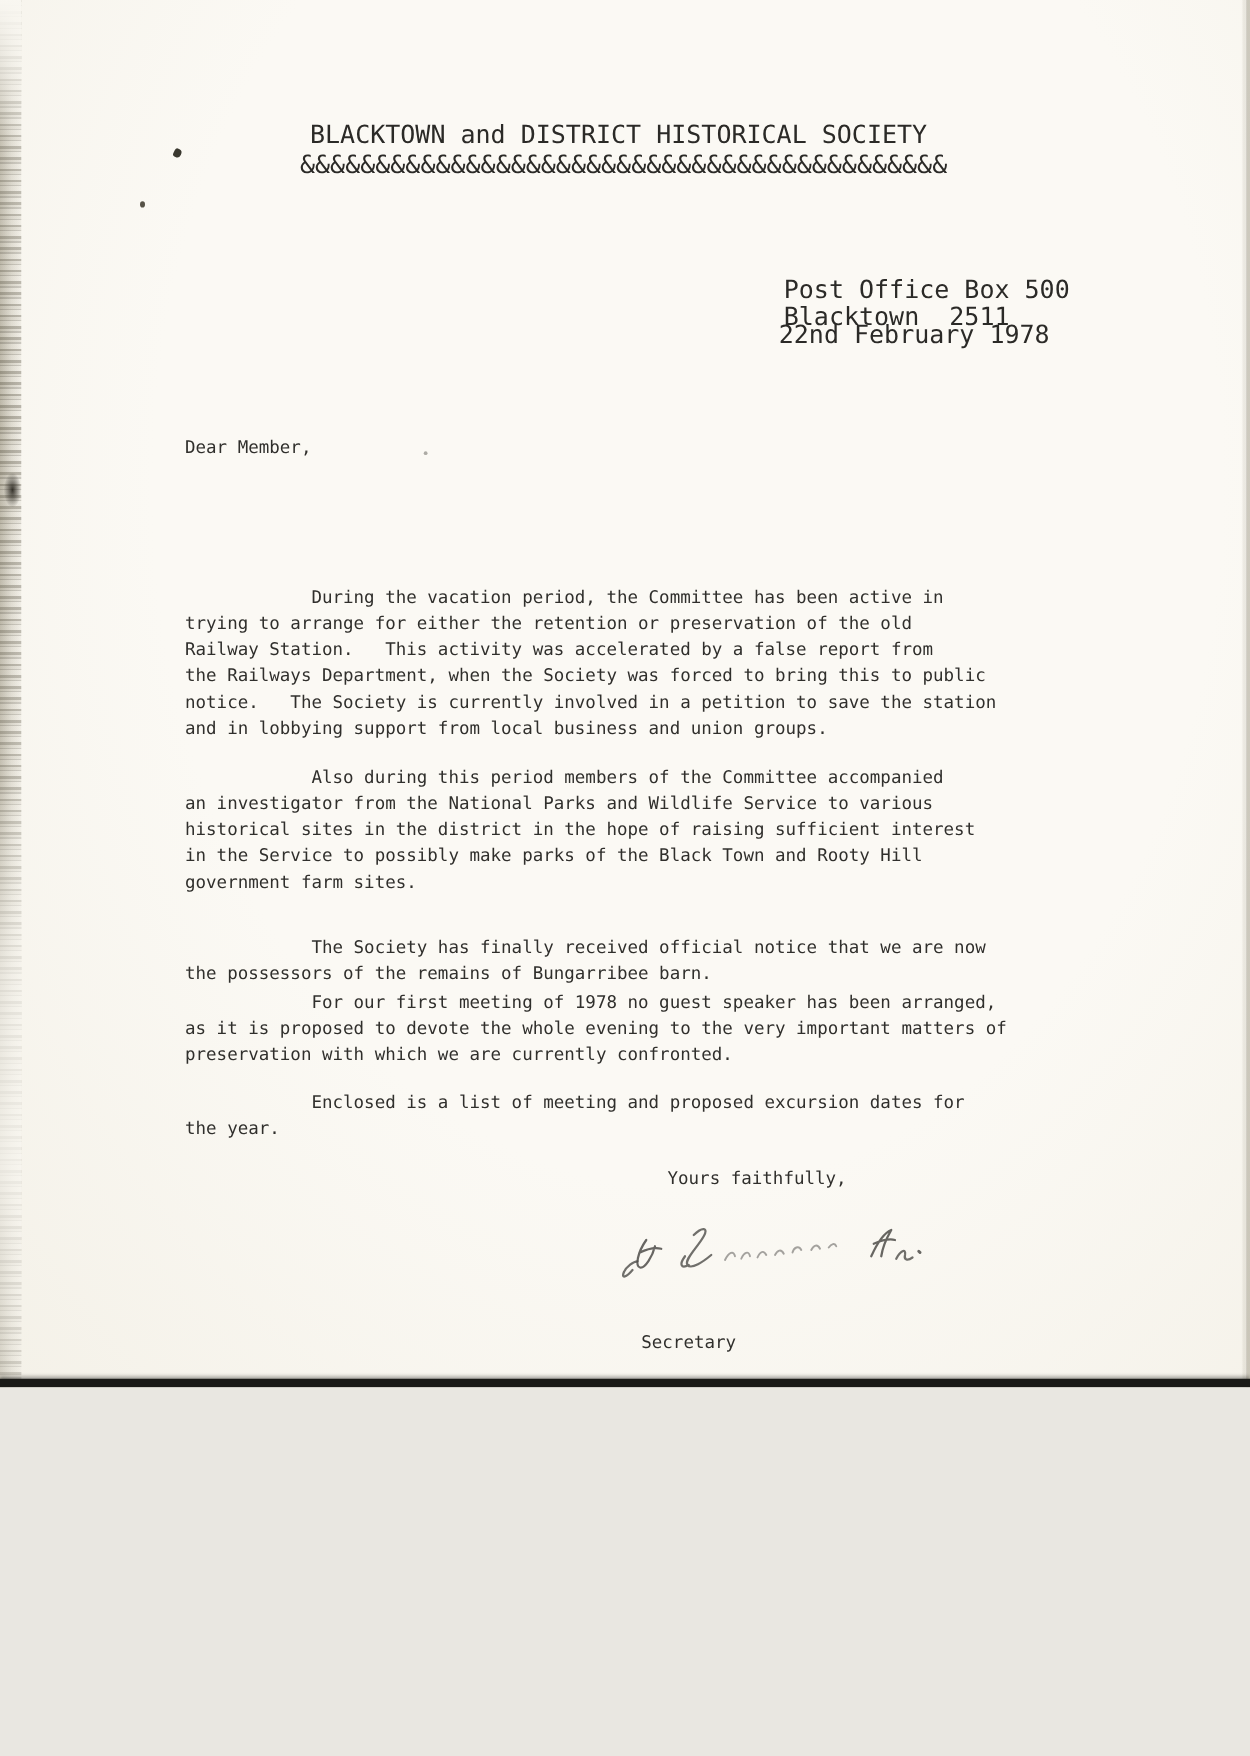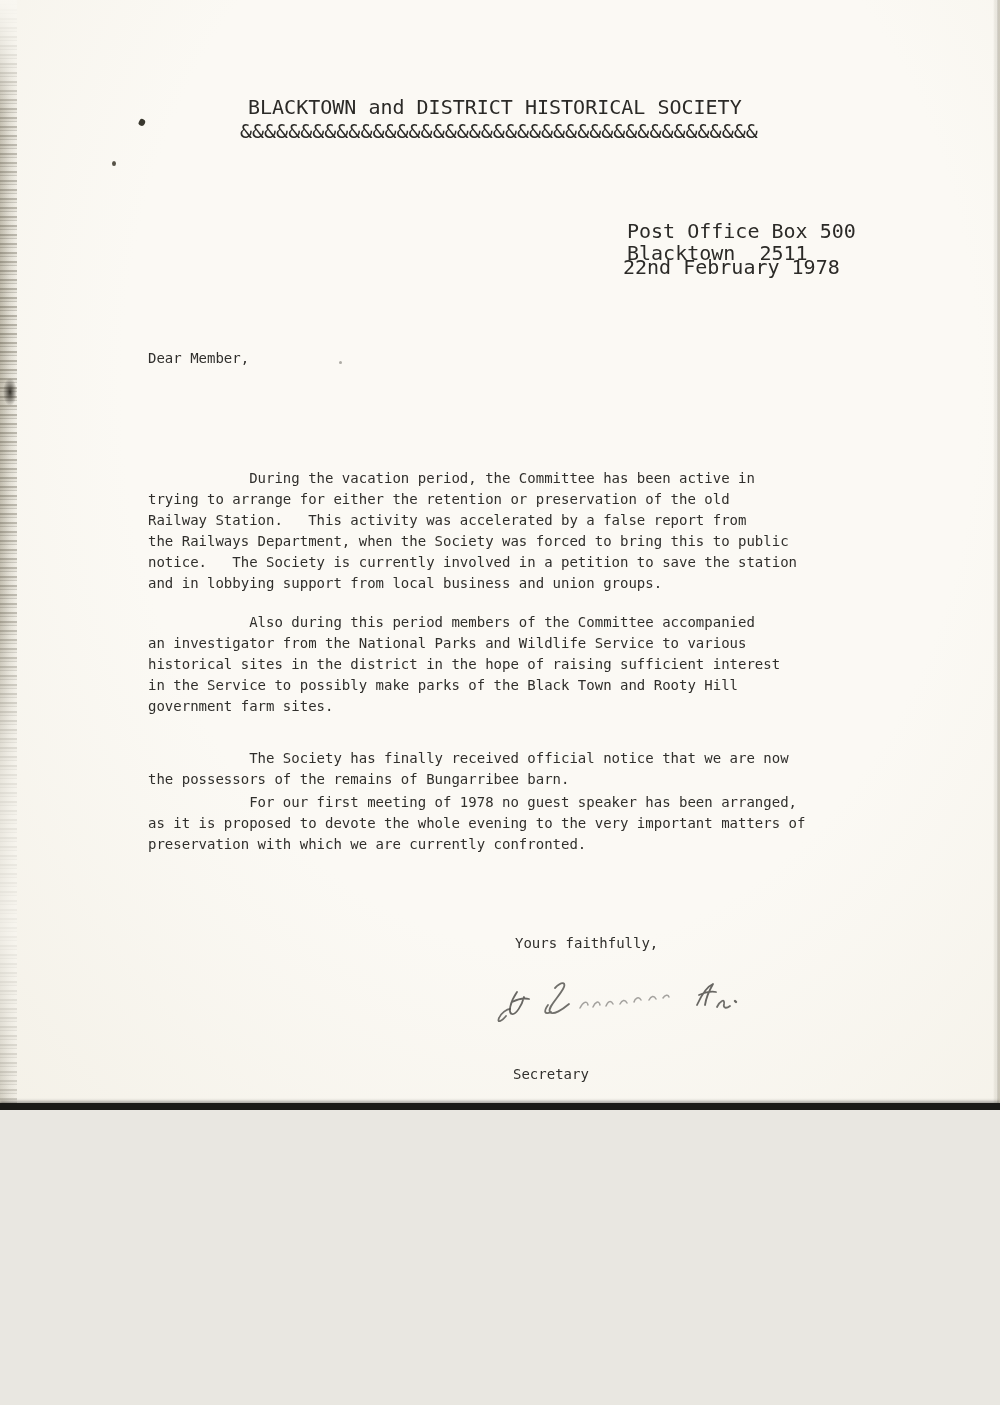--- a/index.html
+++ b/index.html
@@ -107,22 +107,24 @@
 in the Service to possibly make parks of the Black Town and Rooty Hill
 government farm sites.</div>
 
   <div class="abs bodytxt" style="left:148px;top:732px;margin-top:16px;">            The Society has finally received official notice that we are now
 the possessors of the remains of Bungarribee barn.</div>
 
   <div class="abs bodytxt" style="left:148px;top:792px;">            For our first meeting of 1978 no guest speaker has been arranged,
 as it is proposed to devote the whole evening to the very important matters of
 preservation with which we are currently confronted.</div>
 
+  <div class="abs bodytxt" style="left:148px;top:872px;">            Enclosed is a list of meeting and proposed excursion dates for
+the year.</div>
 
-  <div class="abs bodytxt" style="left:515px;top:933px;">Yours faithfully,</div>
+  <div class="abs bodytxt" style="left:534px;top:933px;">Yours faithfully,</div>
 
   <svg class="sig" viewBox="0 0 252 52">
     <path d="M14,42 c-5,6 -9,7 -7,2 c2,-5 8,-9 11,-9" stroke-width="1.8" opacity="0.8"></path>
     <path d="M25,18 c-7,10 -9,21 -5,22 c4,1 10,-9 12,-17 M20,28 c6,-3 13,-4 17,-3" stroke-width="1.8" opacity="0.85"></path>
     <path d="M63,14 c7,-7 12,-6 8,1 c-5,9 -16,19 -13,23 c3,4 13,-3 19,-8 M56,31 c-5,7 -3,10 3,7" stroke-width="1.8" opacity="0.8"></path>
     <path d="M88,34 c3,-6 7,-8 8,-3 m5,2 c2,-5 6,-7 7,-2 m6,1 c2,-5 5,-6 7,-2 m7,0 c2,-4 5,-5 7,-1 m7,-1 c1,-4 5,-6 7,-2 m8,0 c2,-4 5,-5 7,-1 m7,-1 c2,-3 5,-4 6,-1" stroke-width="1.5" opacity="0.5"></path>
     <path d="M205,31 c5,-11 11,-19 16,-21 c-4,7 -7,14 -8,21 m-6,-10 c7,-3 13,-4 17,-3" stroke-width="1.8" opacity="0.85"></path>
     <path d="M225,33 c3,-6 8,-9 7,-3 c-1,4 2,5 6,2" stroke-width="1.8" opacity="0.8"></path>
     <path d="M243,27 l1,1" stroke-width="2.4" opacity="0.85"></path>
   </svg>

